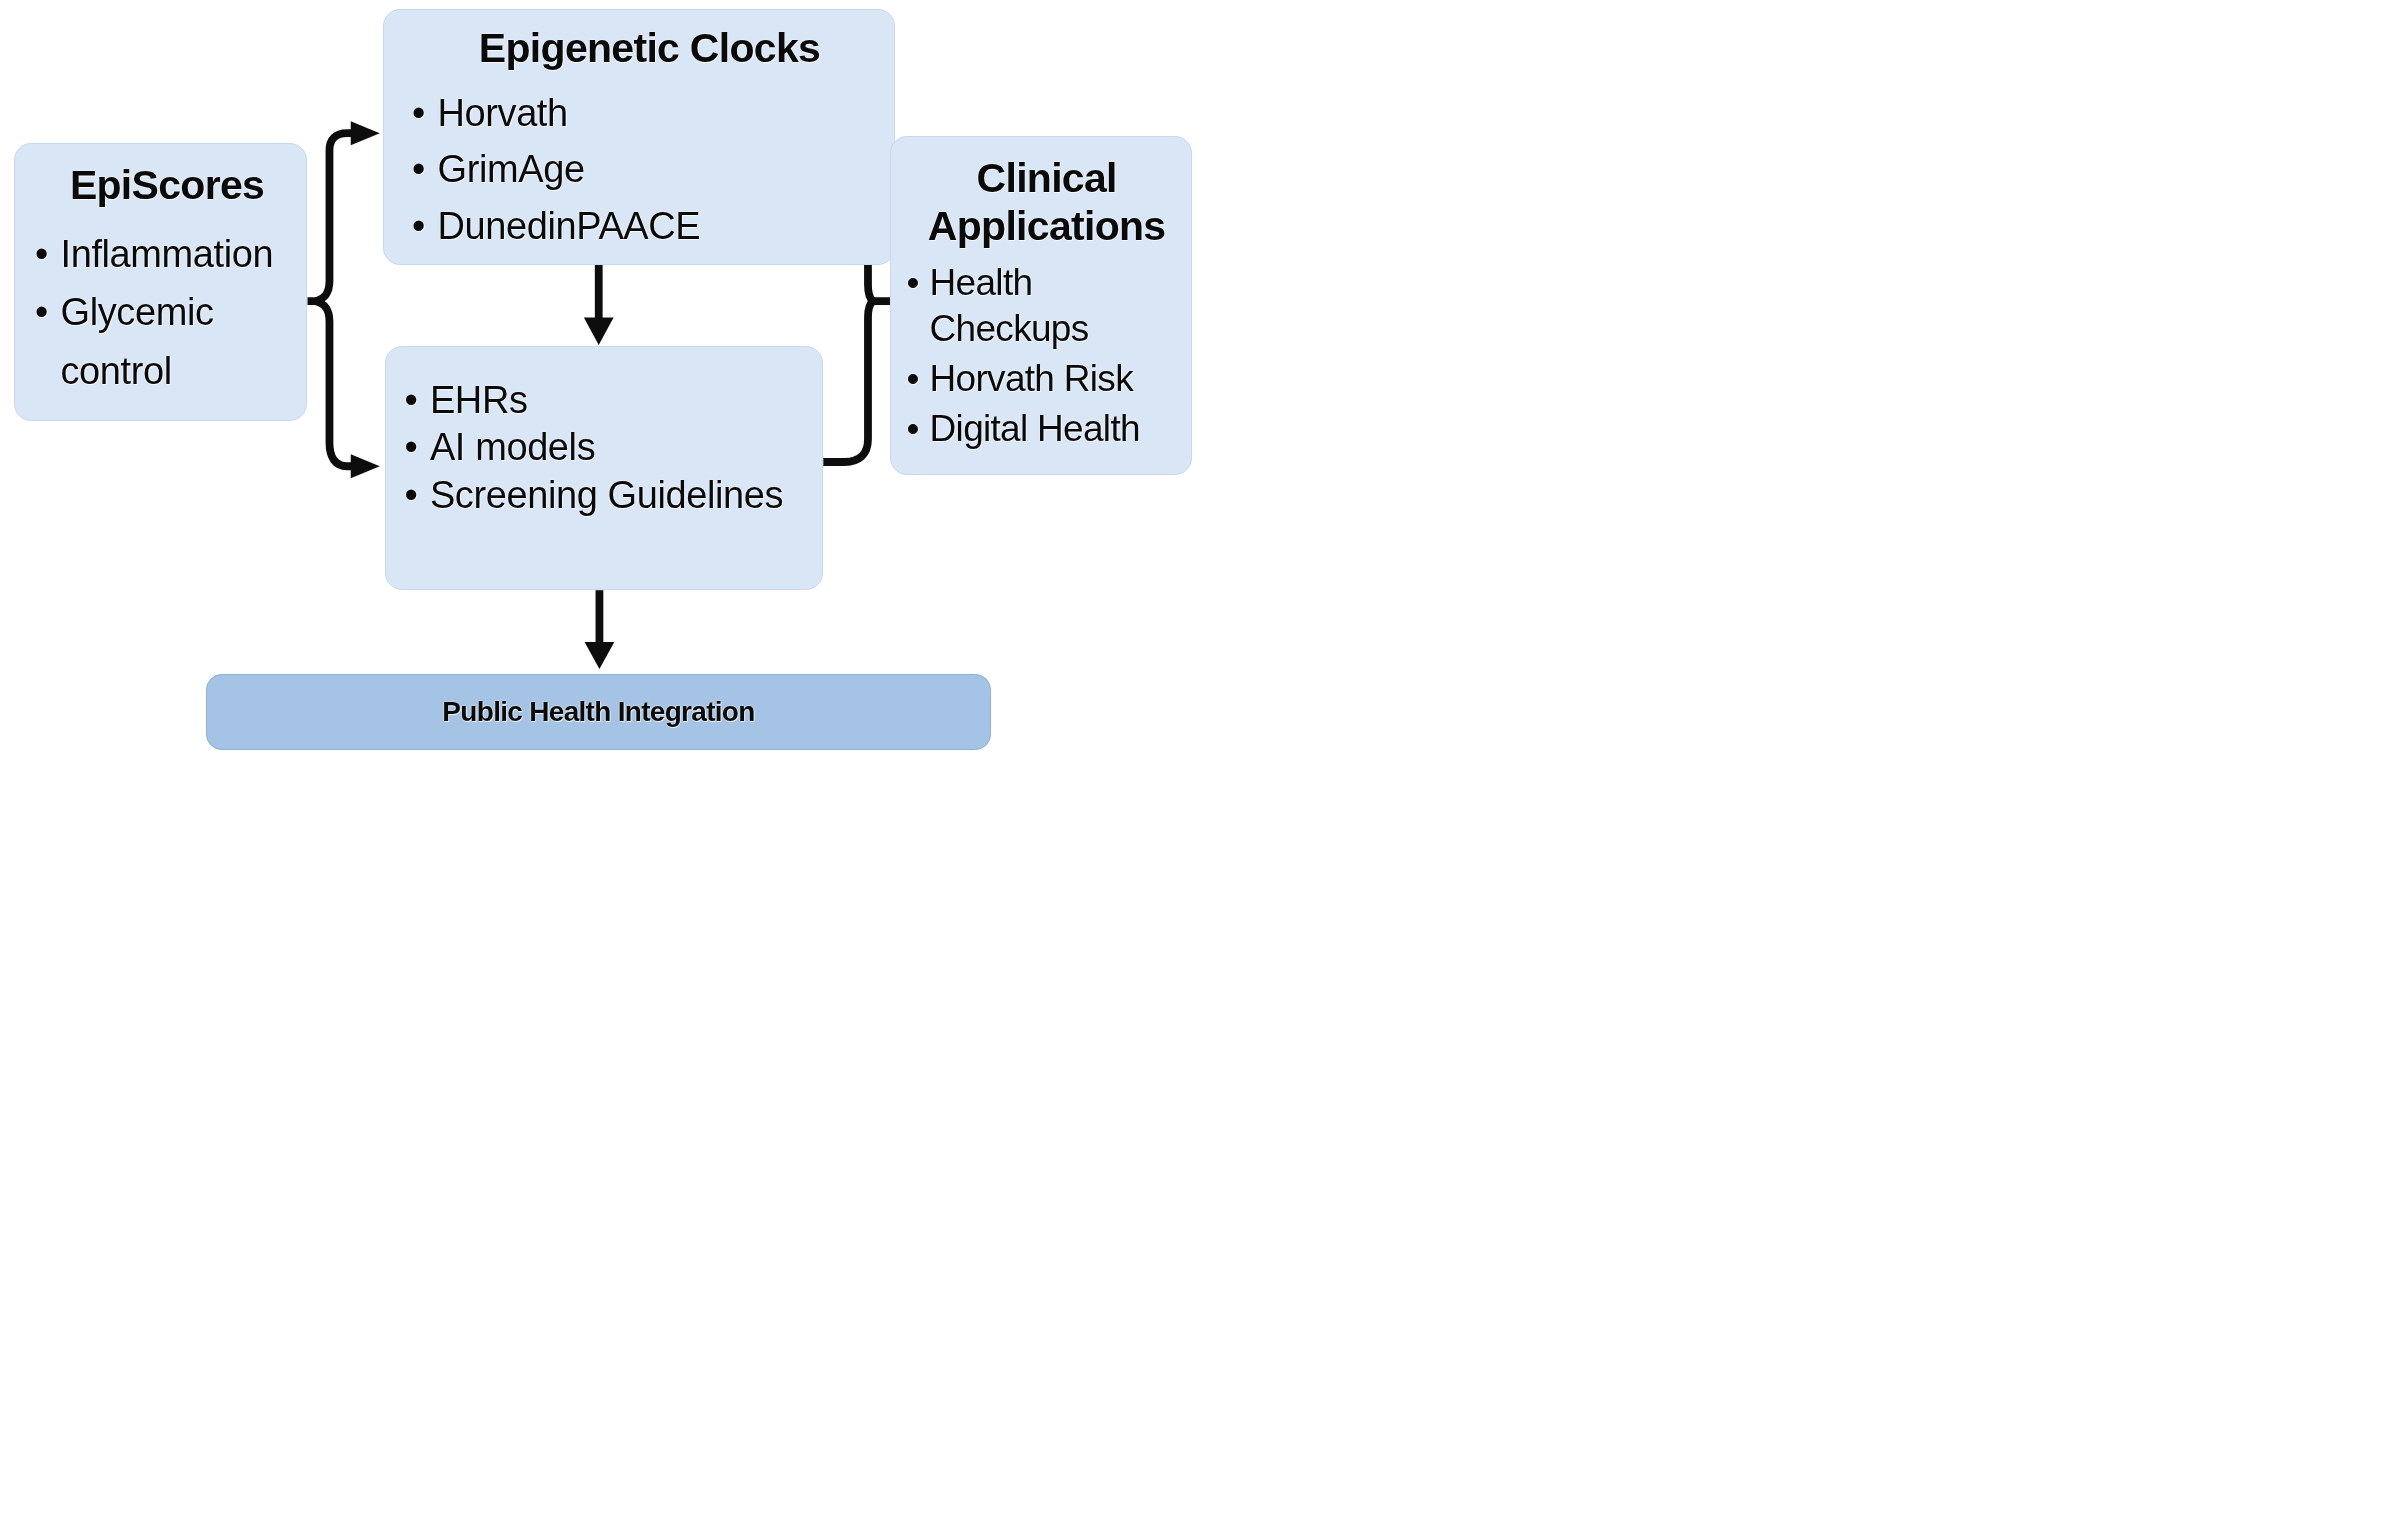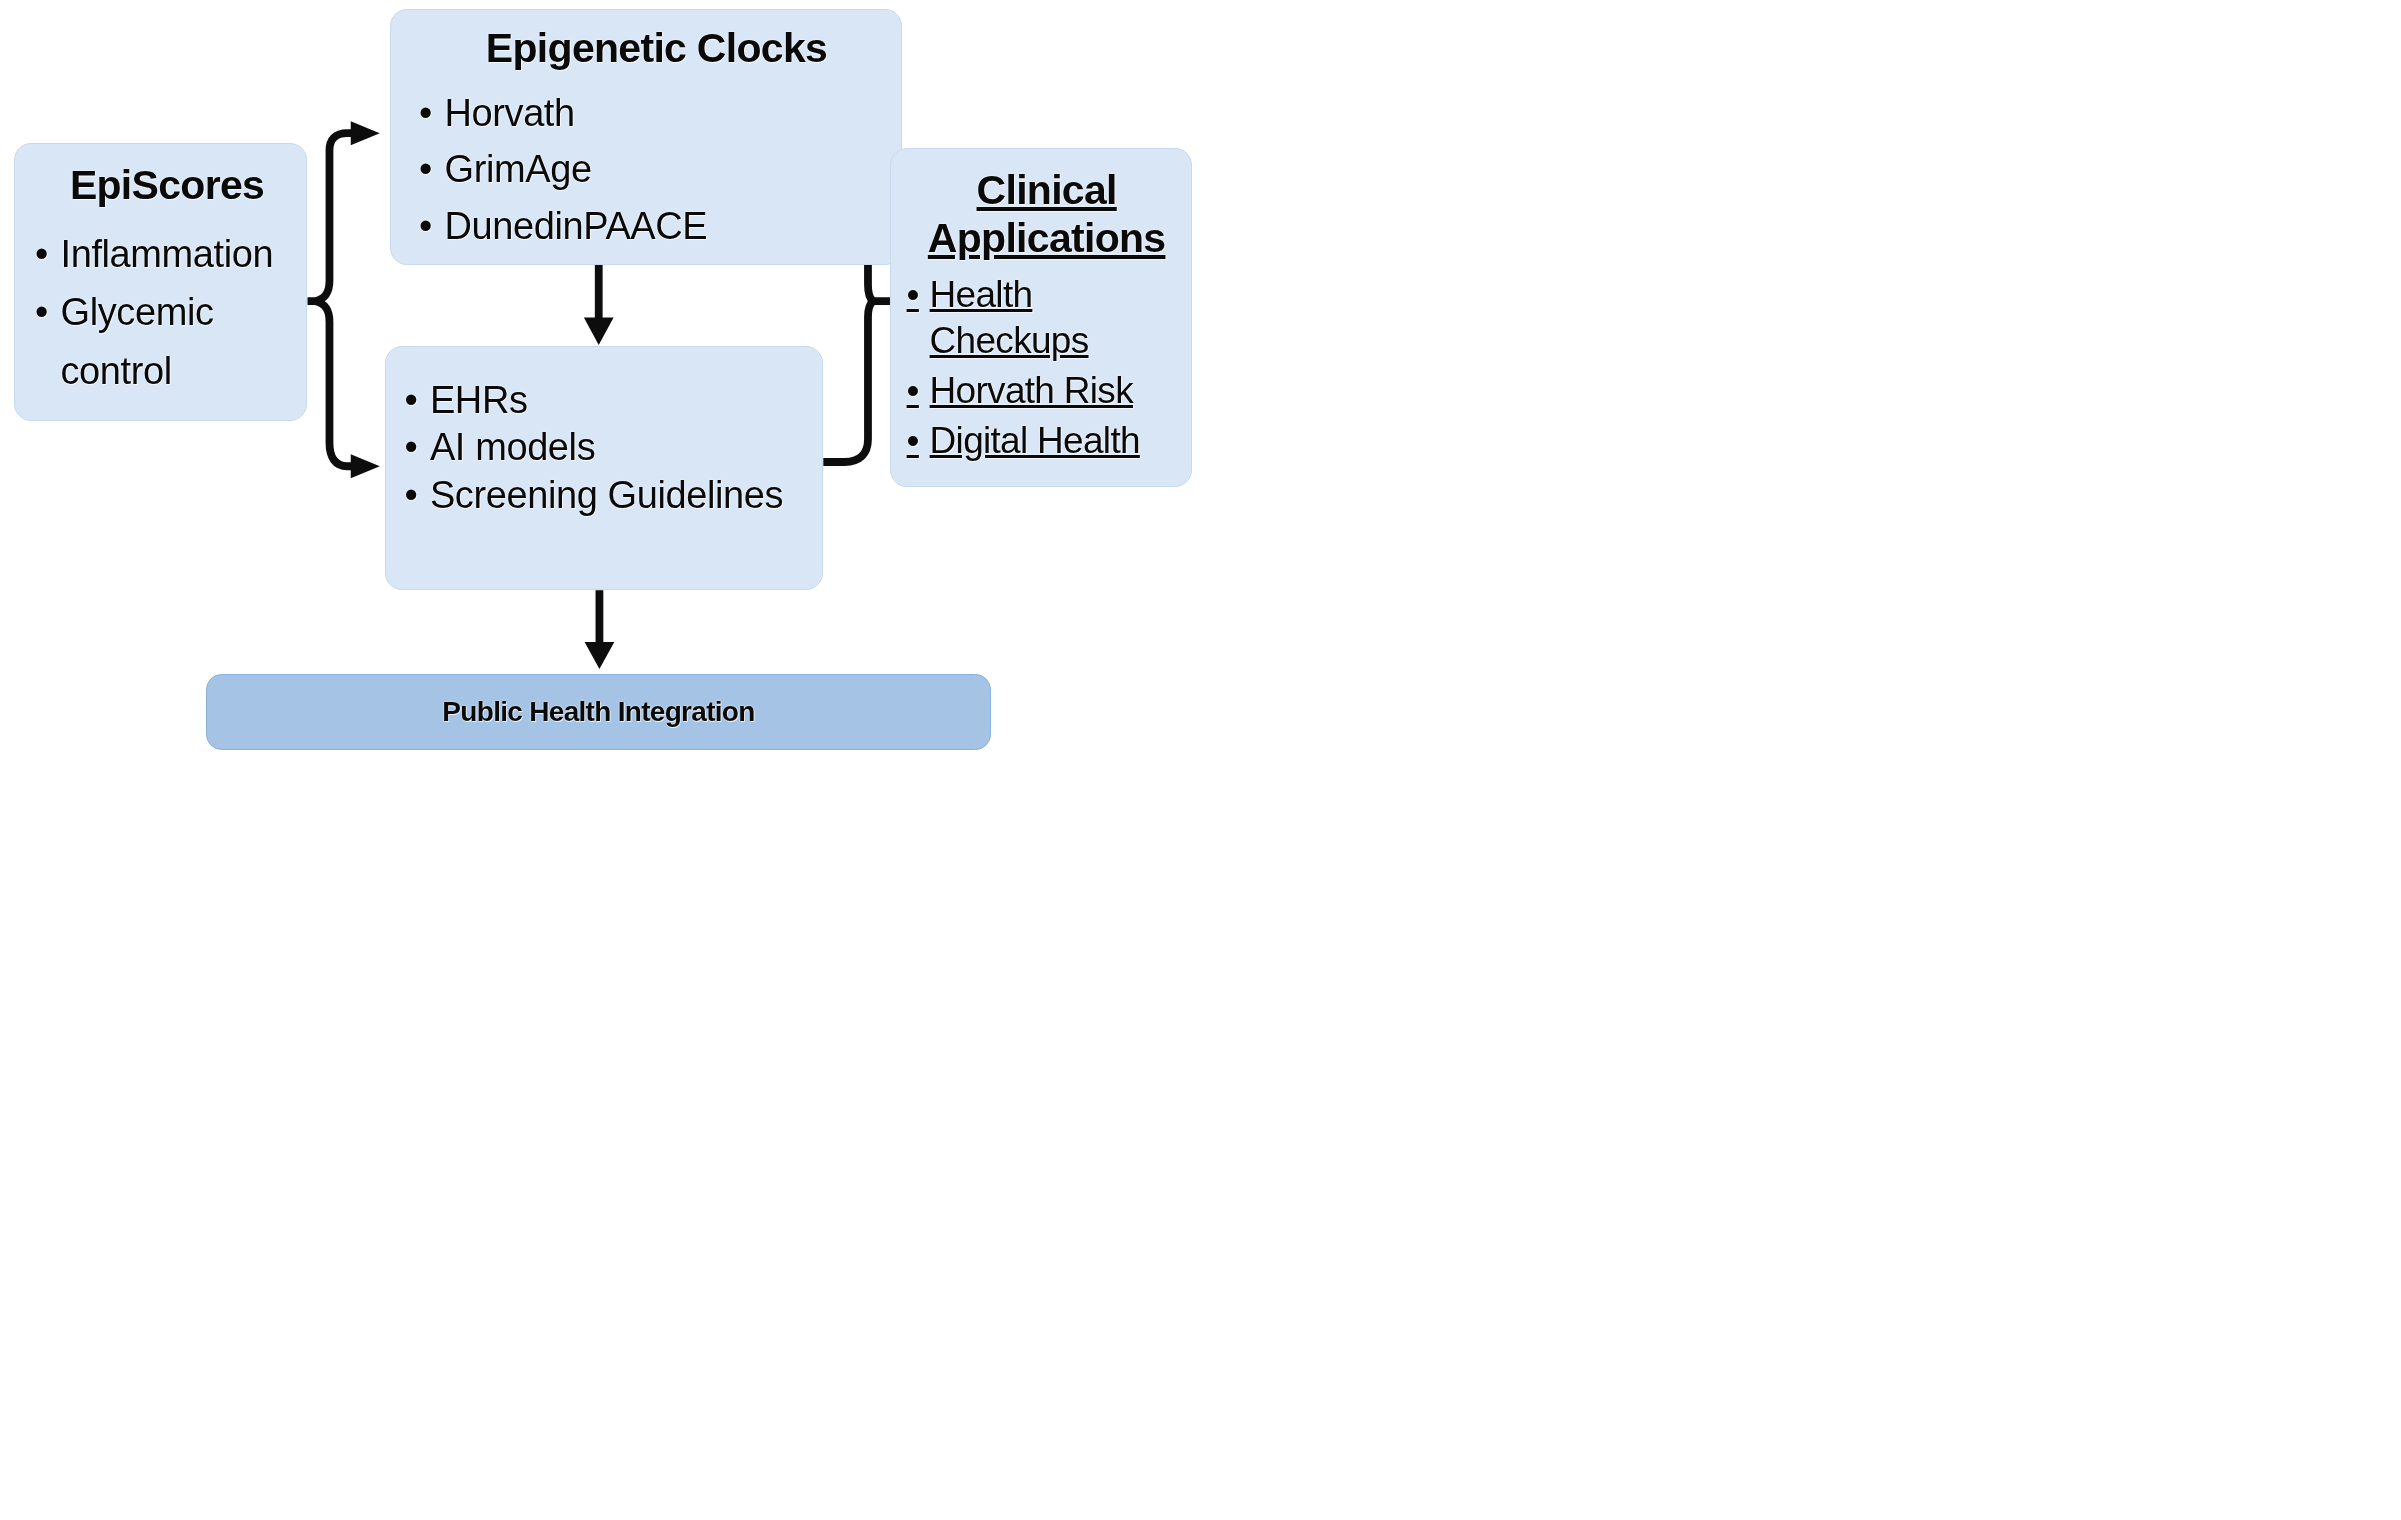--- a/index.html
+++ b/index.html
@@ -23,25 +23,25 @@
   }
   .bullets{margin-top:12.8px;}
   .bullet{display:flex;align-items:flex-start;font-size:38px;letter-spacing:-0.4px;
     text-shadow:0 0 2.1px rgba(255,255,255,.95), 0.7px 0.7px 0 rgba(255,255,255,.7);}
   .bullet .dot{flex:0 0 25.5px;text-align:left;}
   .bullet .txt{flex:1 1 auto;}
   
   #box-episcores{left:14px;top:143px;width:293px;height:278px;padding:18.4px 7px 0 20px;}
   #box-episcores .title{margin-bottom:15px;}
   #box-episcores .bullet{line-height:1.55;}
-  #box-clocks{left:383px;top:8.5px;width:512px;height:256px;padding:15.6px 7px 0 28px;margin-left:7px;}
+  #box-clocks{left:383px;top:8.5px;width:512px;height:256px;padding:15.6px 7px 0 28px;}
   #box-clocks .bullet{line-height:1.48;}
   #box-clinical-app{left:385px;top:346px;width:438px;height:244px;padding:17px 4.3px 0 18.4px;}
   #box-clinical-app .bullet{line-height:1.25;font-size:38px;}
-  #box-clinical-apps{left:890px;top:148px;width:302px;height:339px;padding:18.4px 4.3px 0 15.6px;text-decoration:underline;}
+  #box-clinical-apps{left:890px;top:136px;width:302px;height:339px;padding:18.4px 4.3px 0 15.6px;}
   #box-clinical-apps .bullet{line-height:1.24;font-size:37px;letter-spacing:-0.7px;}
   #box-clinical-apps .bullet .dot{flex:0 0 23px;}
   #box-clinical-apps .bullets{margin-top:10px;}
   #box-clinical-apps .bullet + .bullet{margin-top:4.3px;}
   #box-phi{
     left:206px;top:674px;width:785px;height:76px;border-radius:15.6px;
     background:var(--dark-fill);border:1.4px solid var(--dark-border);
     display:flex;align-items:center;justify-content:center;
   }
   #box-phi .title{font-size:28px;}

